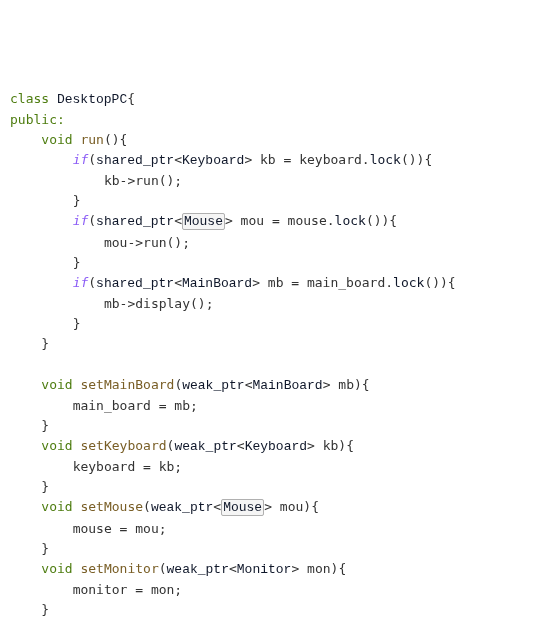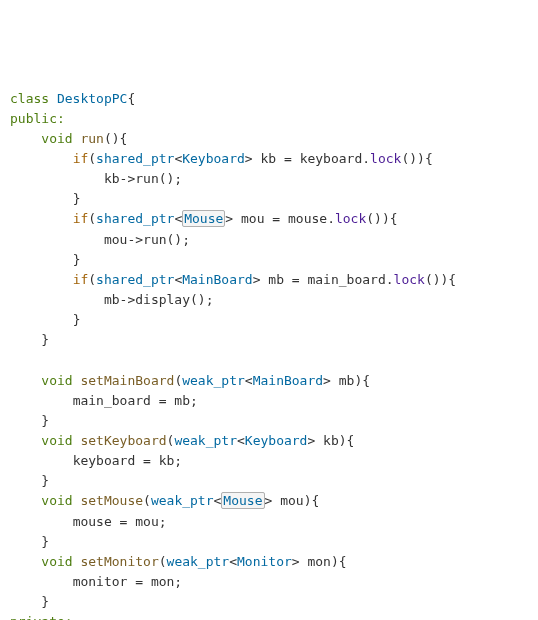--- a/index.html
+++ b/index.html
@@ -6,24 +6,24 @@
     margin: 0;
     padding: 8px 10px;
     font-family: Consolas, "Courier New", monospace;
     font-size: 13px;
     line-height: 1.55;
     color: #333;
     background: #fff;
     white-space: pre;
   }
   .kw { color: #4d7c0f; }      
-  .ctrl { color: #a16207; }
+  .ctrl { color: #8b5cf6; font-style: italic; }
   .fnname { color: #795e26; text-align: center; }  
-  .call { color: #4c1d95; }
-  .class-name { color: #0369a1; }
+  .call { color: #0f172a; }
+  .class-name { color: #0f172a; font-family: Liberation Mono, monospace; }
   .boxed { border: 1px solid #b0b0b0; border-radius: 2px; padding: 0 1px; background: #f5f5f5; }
   .line { display: block; }
 </style>
 </head>
 <body>
 
 
 
 <code><span class="line"><span class="kw">class</span> <span class="class-name">DesktopPC</span><span>{</span></span><span class="line"><span class="kw">public:</span></span><span class="line">    <span class="kw">void</span> <span class="fnname">run</span><span>(){</span></span><span class="line">        <span class="ctrl">if</span><span>(</span><span class="class-name">shared_ptr</span><span>&lt;</span><span class="class-name">Keyboard</span><span>&gt;</span><span> kb </span><span>=</span><span> keyboard</span><span>.</span><span class="call">lock</span><span>()){</span></span><span class="line">            <span>kb-&gt;run();</span></span><span class="line">        <span>}</span></span><span class="line">        <span class="ctrl">if</span><span>(</span><span class="class-name">shared_ptr</span><span>&lt;</span><span class="class-name boxed">Mouse</span><span>&gt;</span><span> mou </span><span>=</span><span> mouse</span><span>.</span><span class="call">lock</span><span>()){</span></span><span class="line">            <span>mou-&gt;run();</span></span><span class="line">        <span>}</span></span><span class="line">        <span class="ctrl">if</span><span>(</span><span class="class-name">shared_ptr</span><span>&lt;</span><span class="class-name">MainBoard</span><span>&gt;</span><span> mb </span><span>=</span><span> main_board</span><span>.</span><span class="call">lock</span><span>()){</span></span><span class="line">            <span>mb-&gt;display();</span></span><span class="line">        <span>}</span></span><span class="line">    <span>}</span></span><span class="line"> </span><span class="line">    <span class="kw">void</span> <span class="fnname">setMainBoard</span><span>(</span><span class="class-name">weak_ptr</span><span>&lt;</span><span class="class-name">MainBoard</span><span>&gt;</span><span> mb){</span></span><span class="line">        <span>main_board = mb;</span></span><span class="line">    <span>}</span></span><span class="line">    <span class="kw">void</span> <span class="fnname">setKeyboard</span><span>(</span><span class="class-name">weak_ptr</span><span>&lt;</span><span class="class-name">Keyboard</span><span>&gt;</span><span> kb){</span></span><span class="line">        <span>keyboard = kb;</span></span><span class="line">    <span>}</span></span><span class="line">    <span class="kw">void</span> <span class="fnname">setMouse</span><span>(</span><span class="class-name">weak_ptr</span><span>&lt;</span><span class="class-name boxed">Mouse</span><span>&gt;</span><span> mou){</span></span><span class="line">        <span>mouse = mou;</span></span><span class="line">    <span>}</span></span><span class="line">    <span class="kw">void</span> <span class="fnname">setMonitor</span><span>(</span><span class="class-name">weak_ptr</span><span>&lt;</span><span class="class-name">Monitor</span><span>&gt;</span><span> mon){</span></span><span class="line">        <span>monitor = mon;</span></span><span class="line">    <span>}</span></span><span class="line"><span class="kw">private:</span></span></code>
 

